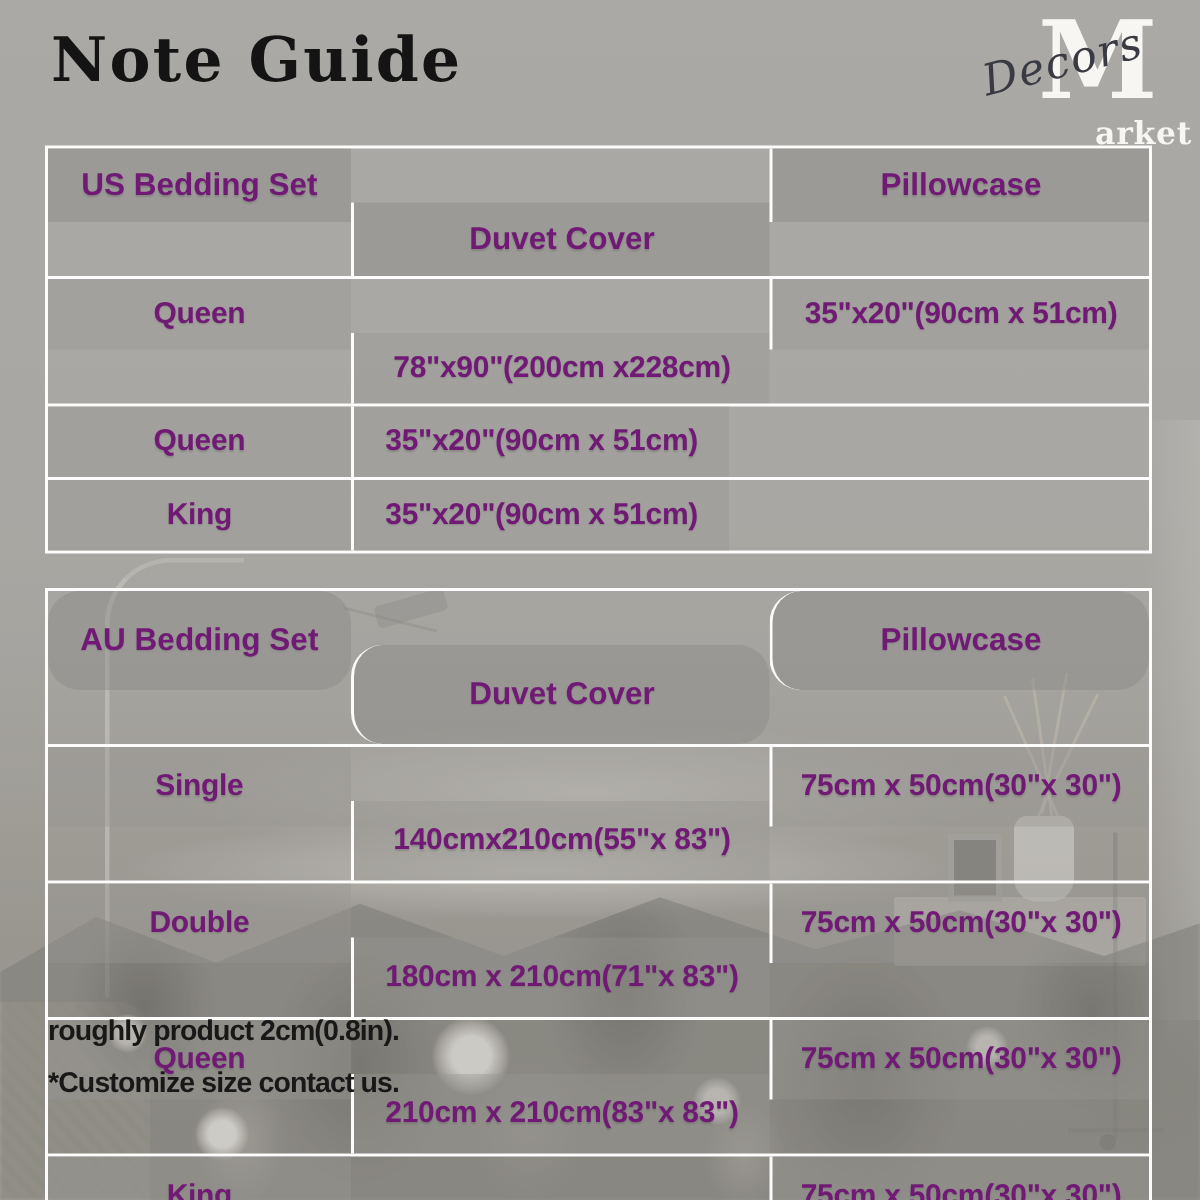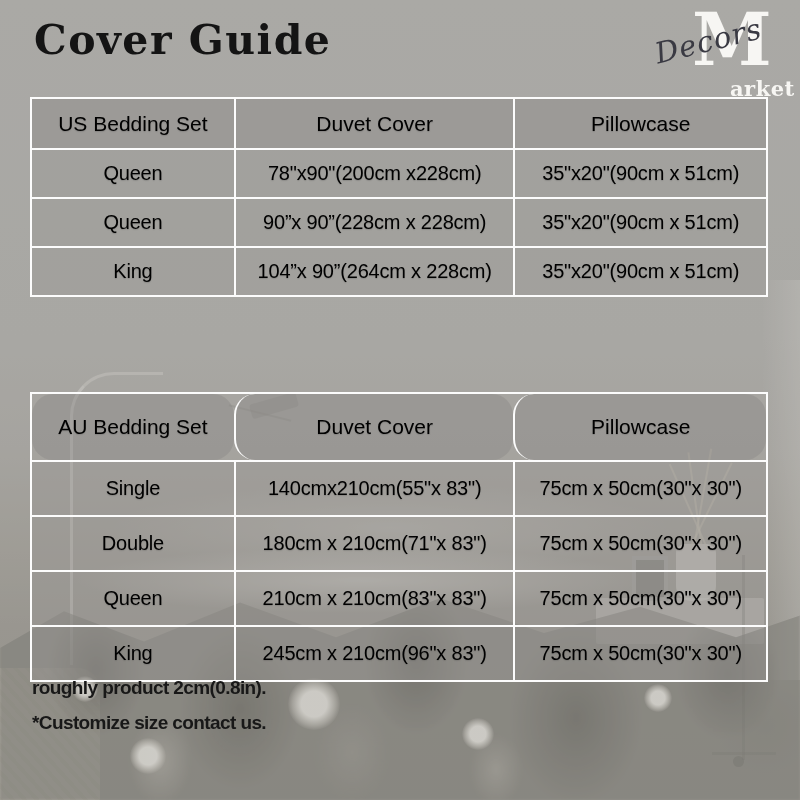--- a/index.html
+++ b/index.html
@@ -77,26 +77,26 @@
       font-size:21px;color:#f7f6f3;letter-spacing:0.5px;margin-top:48px;}
 
   .size-table{position:absolute;left:30px;width:738px;border:2px solid #fcfcfc;
       display:flex;flex-direction:column;box-sizing:border-box;}
   .t1{top:97px;}
   .t2{top:392px;}
   .t-row{display:flex;border-top:2px solid #fcfcfc;}
   .t-row:first-child{border-top:none;}
   .t-cell{display:flex;align-items:center;justify-content:center;box-sizing:border-box;
       border-left:2px solid #fcfcfc;background:rgba(152,150,147,0.4);
-      color:#000000;font-weight:normal;font-size:20px;letter-spacing:-0.2px;
+      color:#701a75;font-weight:bold;font-size:20px;letter-spacing:-0.2px;
       text-shadow:0 1px 1px rgba(70,70,70,0.25);}
   .t-cell:first-child{border-left:none;}
   .t-header .t-cell{background:rgba(140,138,135,0.45);font-size:21px;letter-spacing:0px;}
   .c1{width:27.5%;}
-  .c2{width:38.1%;}
+  .c2{width:38.1%;margin-top:36px;}
   .c3{width:34.4%;}
   .t1 .t-header .t-cell{height:49px;}
   .t1 .t-body .t-cell{height:47px;}
   .t2 .t-header .t-cell{height:66px;border-radius:21px;}
   .t2 .t-body .t-cell{height:53px;}
 
   .notes{position:absolute;left:32px;top:676px;color:#181818;}
   .note-line{white-space:nowrap;font-weight:bold;font-size:19px;line-height:23px;letter-spacing:-0.6px;}
   .note-gap{height:12px;}
 </style>
@@ -126,47 +126,45 @@
     <div class="plant-right"></div>
     <div class="duvet"></div>
     <div class="flower f1"></div>
     <div class="flower f2"></div>
     <div class="flower f3"></div>
     <div class="flower f4"></div>
     <div class="flower f5"></div>
     <div class="overlay"></div>
   </div>
 
-  <div class="title">Cover Guide</div>
+  <div class="title">Note Guide</div>
 
   <div class="logo">
     <span class="logo-m">M</span>
     <span class="logo-script">Decors</span>
     <span class="logo-rest">arket</span>
   </div>
 
   <div class="size-table t1">
     <div class="t-row t-header">
       <div class="t-cell c1">US Bedding Set</div>
       <div class="t-cell c2">Duvet Cover</div>
       <div class="t-cell c3">Pillowcase</div>
     </div>
     <div class="t-row t-body">
       <div class="t-cell c1">Queen</div>
       <div class="t-cell c2">78"x90"(200cm x228cm)</div>
       <div class="t-cell c3">35"x20"(90cm x 51cm)</div>
     </div>
     <div class="t-row t-body">
       <div class="t-cell c1">Queen</div>
-      <div class="t-cell c2">90”x 90”(228cm x 228cm)</div>
       <div class="t-cell c3">35"x20"(90cm x 51cm)</div>
     </div>
     <div class="t-row t-body">
       <div class="t-cell c1">King</div>
-      <div class="t-cell c2">104”x 90”(264cm x 228cm)</div>
       <div class="t-cell c3">35"x20"(90cm x 51cm)</div>
     </div>
   </div>
 
   <div class="size-table t2">
     <div class="t-row t-header">
       <div class="t-cell c1">AU Bedding Set</div>
       <div class="t-cell c2">Duvet Cover</div>
       <div class="t-cell c3">Pillowcase</div>
     </div>

